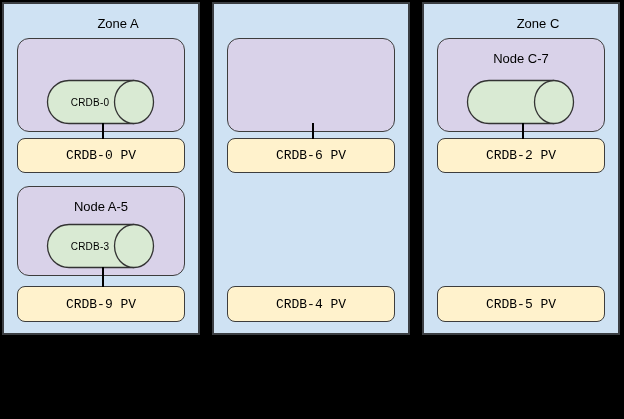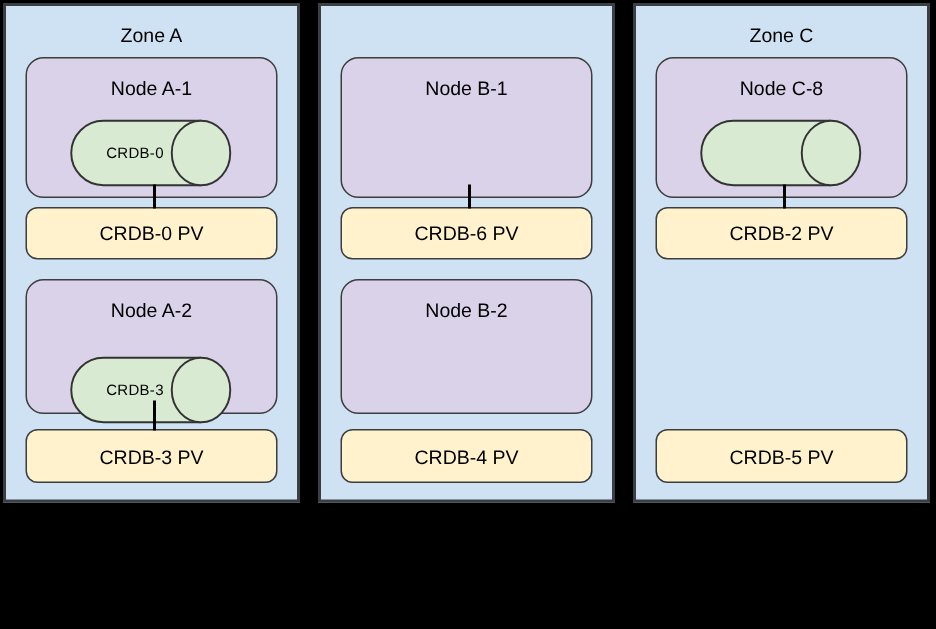--- a/index.html
+++ b/index.html
@@ -12,40 +12,40 @@
   .zone {
     position:absolute; top:2px; width:198px; height:333px;
     background:var(--zone-bg,#cfe2f3);
     border:2px solid var(--zone-border,#3b3e42);
     box-sizing:border-box;
   }
   .zone-a { left:2px; }
   .zone-b { left:212px; }
   .zone-c { left:422px;padding-left:40px; }
   .zone-title {
-    position:absolute; top:12px; left:0; width:100%;
+    position:absolute; top:12px; left:17px; width:100%;
     text-align:center; font-size:13px;
   }
   .node {
     position:absolute; left:13px; width:168px;
     background:var(--node-bg,#d9d2e9);
     border:1px solid var(--node-border,#3d3d3d);
     border-radius:12px; box-sizing:border-box;
   }
   .node-1 { top:34px; height:94px; }
   .node-2 { top:182px; height:90px; }
   .node-title {
     position:absolute; top:12px; left:0; width:100%;
     text-align:center; font-size:13px;
   }
   .pod {
     position:absolute; left:50%; transform:translateX(-50%);
     top:40px; width:110px; height:46px;text-align:right;
   }
-  .node-2 .pod { top:50px; }
+  .node-2 .pod { top:36px; }
   .pod svg { display:block; width:110px; height:46px; overflow:visible; }
   .pod-body, .pod-cap {
     fill:var(--pod-fill,#d9ead3);
     stroke:var(--pod-border,#333);
     stroke-width:1.3;
   }
   .pod-label {
     position:absolute; top:0; left:0; width:88px; height:100%;
     display:flex; align-items:center; justify-content:center;
     font-size:10px; letter-spacing:0.2px;
@@ -56,78 +56,74 @@
   }
   .connector-1 { top:119px; height:16px; }
   .connector-2 { top:263px; height:20px; }
   .pv {
     position:absolute; left:13px; width:168px;
     background:var(--pv-bg,#fff2cc);
     border:1px solid var(--pv-border,#3d3d3d);
     border-radius:8px; box-sizing:border-box;
     display:flex; align-items:center; justify-content:center;
     font-size:13px;
+    font-family:Liberation Mono, monospace;
   }
   .pv-1 { top:134px; height:35px; }
   .pv-2 { top:282px; height:36px; }
 </style>
 </head>
 <body>
 
 <div class="canvas">
 
   <div class="zone zone-a">
     <div class="zone-title">Zone A</div>
 
     <div class="node node-1">
-      <div class="node-title">Node A-1</div>
       <div class="pod">
         <svg viewBox="0 0 110 46">
           <path class="pod-body" d="M 88 1.5 L 23 1.5 A 21.5 21.5 0 0 0 23 44.5 L 88 44.5"></path>
           <ellipse class="pod-cap" cx="88" cy="23" rx="19.5" ry="21.5"></ellipse>
         </svg>
         <div class="pod-label">CRDB-0</div>
       </div>
     </div>
     <div class="connector connector-1"></div>
     <div class="pv pv-1">CRDB-0 PV</div>
 
     <div class="node node-2">
-      <div class="node-title">Node A-2</div>
+      <div class="node-title">Node A-5</div>
       <div class="pod">
         <svg viewBox="0 0 110 46">
           <path class="pod-body" d="M 88 1.5 L 23 1.5 A 21.5 21.5 0 0 0 23 44.5 L 88 44.5"></path>
           <ellipse class="pod-cap" cx="88" cy="23" rx="19.5" ry="21.5"></ellipse>
         </svg>
         <div class="pod-label">CRDB-3</div>
       </div>
     </div>
     <div class="connector connector-2"></div>
-    <div class="pv pv-2">CRDB-3 PV</div>
+    <div class="pv pv-2">CRDB-9 PV</div>
   </div>
 
   <div class="zone zone-b">
 
     <div class="node node-1">
-      <div class="node-title">Node B-1</div>
     </div>
     <div class="connector connector-1"></div>
     <div class="pv pv-1">CRDB-6 PV</div>
 
-    <div class="node node-2">
-      <div class="node-title">Node B-2</div>
-    </div>
     <div class="pv pv-2">CRDB-4 PV</div>
   </div>
 
   <div class="zone zone-c">
     <div class="zone-title">Zone C</div>
 
     <div class="node node-1">
-      <div class="node-title">Node C-8</div>
+      <div class="node-title">Node C-7</div>
       <div class="pod">
         <svg viewBox="0 0 110 46">
           <path class="pod-body" d="M 88 1.5 L 23 1.5 A 21.5 21.5 0 0 0 23 44.5 L 88 44.5"></path>
           <ellipse class="pod-cap" cx="88" cy="23" rx="19.5" ry="21.5"></ellipse>
         </svg>
       </div>
     </div>
     <div class="connector connector-1"></div>
     <div class="pv pv-1">CRDB-2 PV</div>
 

